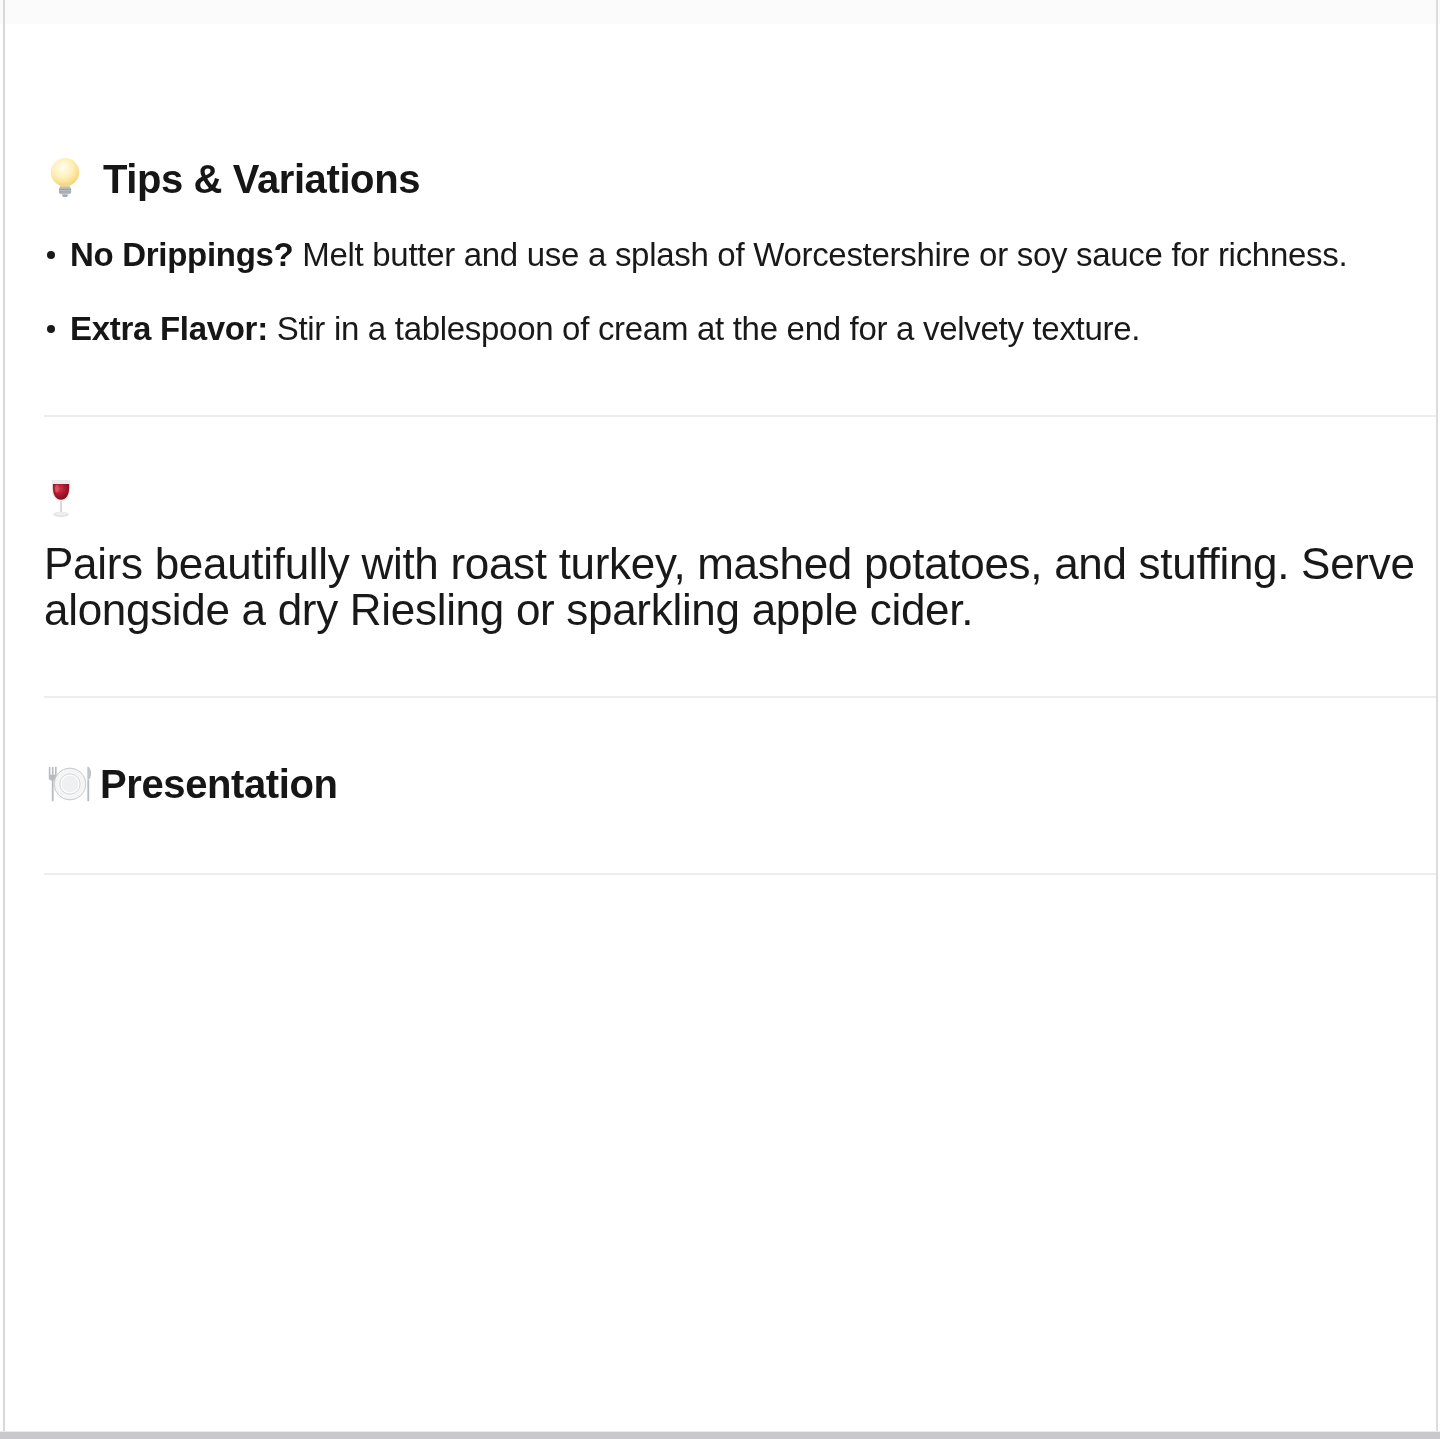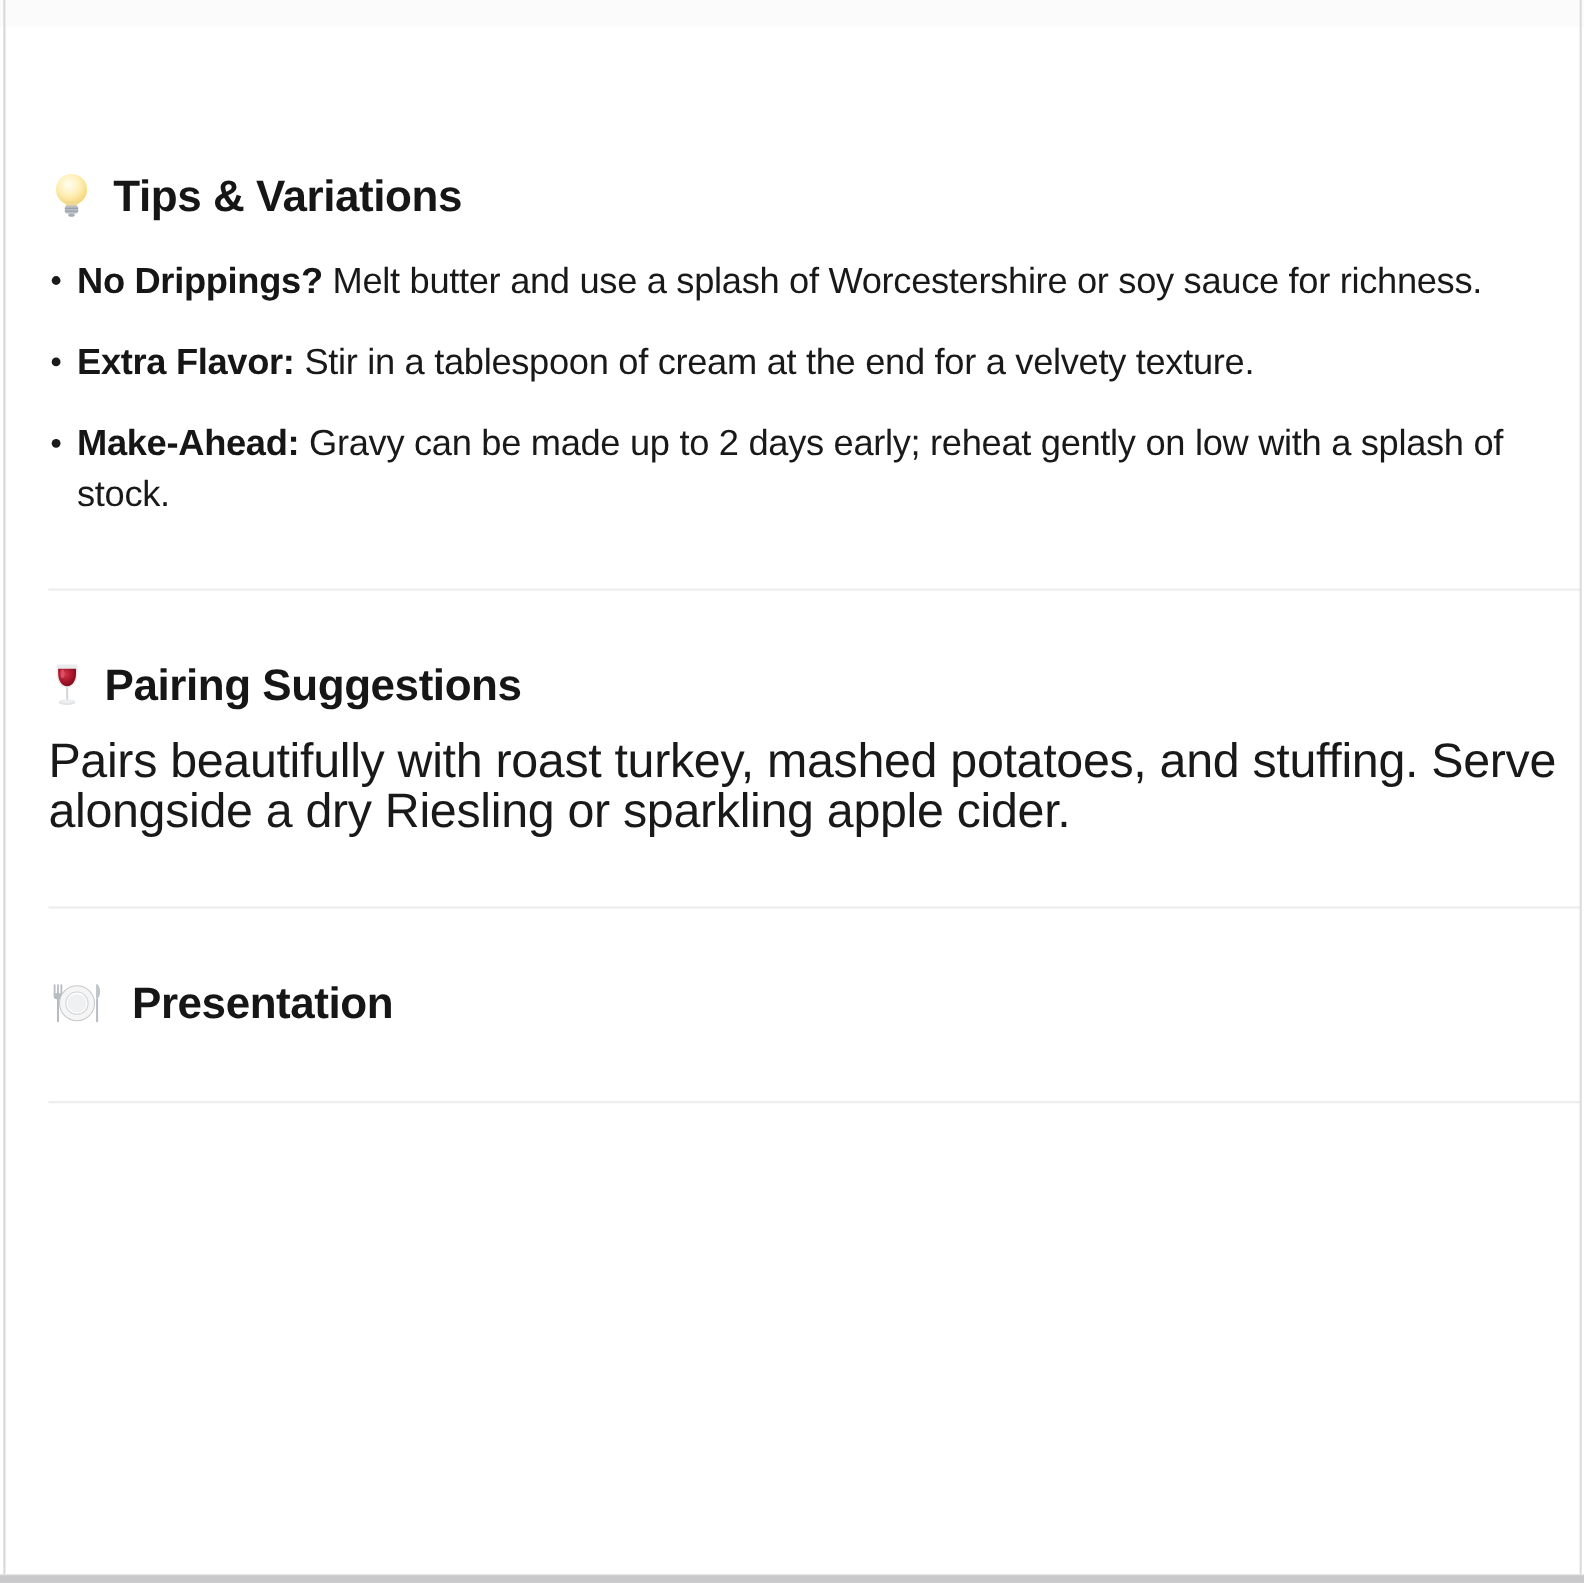--- a/index.html
+++ b/index.html
@@ -47,21 +47,21 @@
     line-height: 52px;
     font-weight: 700;
     letter-spacing: -0.4px;
     color: #161616;
     display: flex;
     align-items: center;
     gap: 17px;
   }
   h2.first { margin-top: 153px; }
   h2.after-divider { margin-top: 60px; }
-  h2.tight-gap { gap: 24px; }
+  h2.tight-gap { gap: 4px; }
   h2 .emoji { flex: 0 0 auto; display: inline-flex; }
 
   ul.tips-list {
     list-style: none;
     margin: 27px 0 0 0;
     padding: 0;
   }
   ul.tips-list li {
     position: relative;
     padding-left: 26px;
@@ -128,24 +128,20 @@
 
   <ul class="tips-list">
     <li>
       <strong>No Drippings?</strong>
       <span>Melt butter and use a splash of Worcestershire or soy sauce for richness.</span>
     </li>
     <li>
       <strong>Extra Flavor:</strong>
       <span>Stir in a tablespoon of cream at the end for a velvety texture.</span>
     </li>
-    <li>
-      <strong>Make-Ahead:</strong>
-      <span>Gravy can be made up to 2 days early; reheat gently on low with a splash of stock.</span>
-    </li>
   </ul>
 
   <hr class="divider">
 
   <h2 class="sec-heading after-divider">
     <span class="emoji">
       <svg width="34" height="44" viewBox="0 0 36 44" aria-hidden="true">
         <defs>
           <radialGradient id="g-wine" cx="38%" cy="32%" r="75%">
             <stop offset="0%" stop-color="#d4374d"></stop>
@@ -154,21 +150,20 @@
           </radialGradient>
         </defs>
         <path d="M8 2 H28 V10 C28 19.5 23.6 24.5 18 24.5 C12.4 24.5 8 19.5 8 10 Z" fill="#e9ebec"></path>
         <path d="M9.4 6 H26.6 V10.3 C26.6 18 22.8 22.8 18 22.8 C13.2 22.8 9.4 18 9.4 10.3 Z" fill="url(#g-wine)"></path>
         <ellipse cx="13.6" cy="11" rx="2" ry="4.2" fill="#ee7583" opacity="0.5"></ellipse>
         <rect x="17.1" y="24.5" width="1.9" height="12" fill="#d2d5d8"></rect>
         <ellipse cx="18" cy="38.3" rx="8" ry="2.7" fill="#dfe2e4"></ellipse>
         <ellipse cx="18" cy="37.6" rx="6.5" ry="1.8" fill="#eceeef"></ellipse>
       </svg>
     </span>
-    <span>Pairing Suggestions</span>
   </h2>
 
   <p class="sec-para">Pairs beautifully with roast turkey, mashed potatoes, and stuffing. Serve alongside a dry Riesling or sparkling apple cider.</p>
 
   <hr class="divider">
 
   <h2 class="sec-heading after-divider tight-gap">
     <span class="emoji">
       <svg width="52" height="44" viewBox="0 0 54 44" aria-hidden="true">
         <g fill="#b7bcc3">

